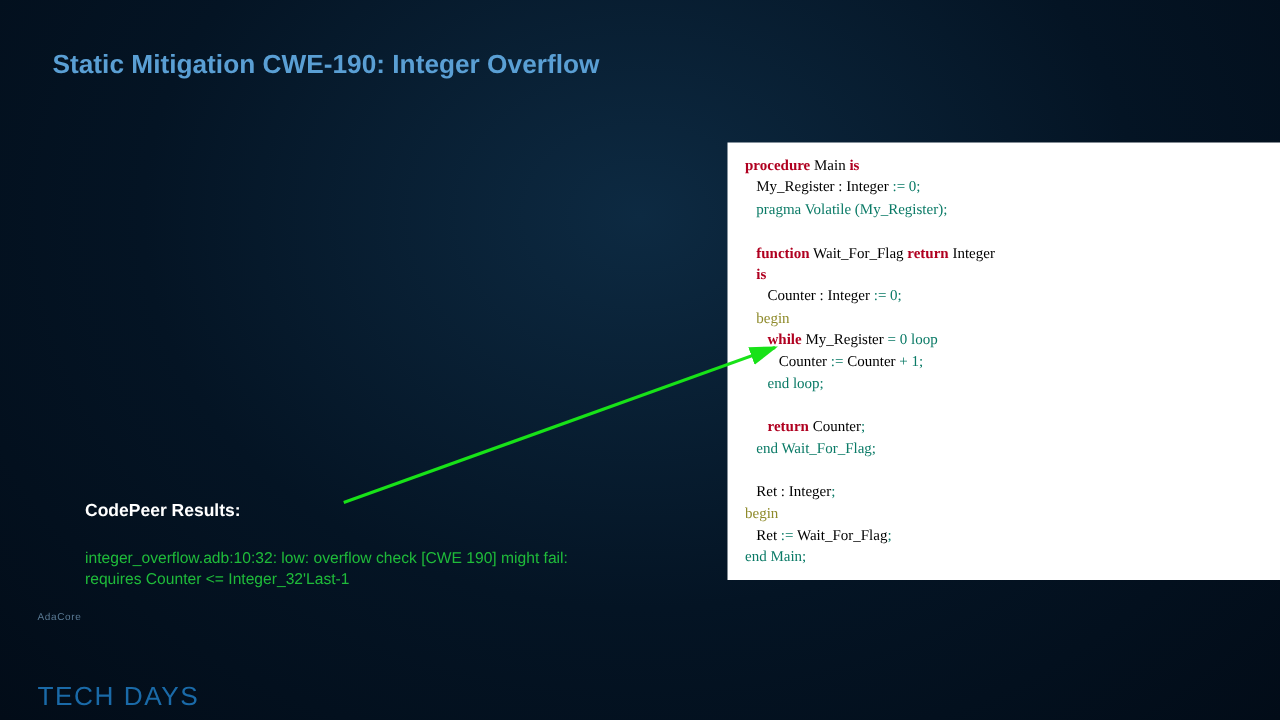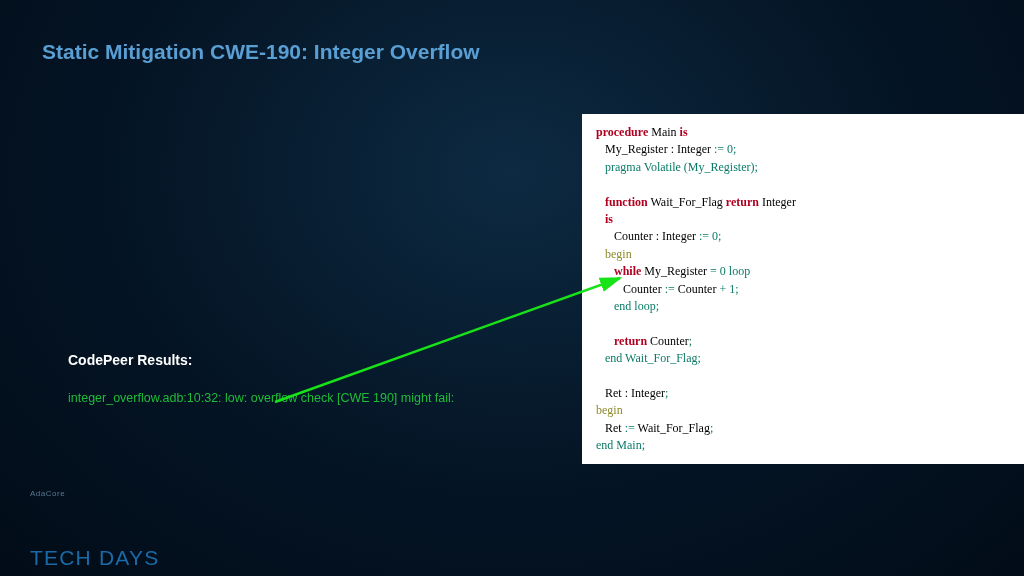--- a/index.html
+++ b/index.html
@@ -20,20 +20,21 @@
   .results-block {
     position: absolute;
     left: 68px; top: 352px;
     width: 520px;
   }
   .results-heading {
     color: #fff;
     font-weight: 700;
     font-size: 14px;
     margin-bottom: 22px;
+    margin-top: 48px;
   }
   .results-msg {
     color: #1fbb3a;
     font-size: 12.5px;
     line-height: 1.35;
   }
   .code-box {
     position: absolute;
     top: 114px; left: 582px;
     width: 462px; height: 350px;
@@ -75,20 +76,21 @@
 </style>
 </head>
 <body>
 
 <div class="title">Static Mitigation CWE-190: Integer Overflow</div>
 
 <div class="results-block">
   <div class="results-heading">CodePeer Results:</div>
   <div class="results-msg">
     <span>integer_overflow.adb:10:32: low: overflow check [CWE 190] might fail:</span><br>
+    <span>requires Counter &lt;= Integer_32'Last-1</span>
   </div>
 </div>
 
 <div class="code-box"><span class="kw">procedure</span><span class="nm"> Main </span><span class="kw">is</span>
 <span class="nm">   My_Register </span><span class="nm">: Integer </span><span class="op">:= </span><span class="num">0</span><span class="op">;</span>
 <span class="prag">   pragma Volatile (My_Register);</span>
 
 <span class="kw">   function</span><span class="nm"> Wait_For_Flag </span><span class="kw">return</span><span class="nm"> Integer</span>
 <span class="kw">   is</span>
 <span class="nm">      Counter </span><span class="nm">: Integer </span><span class="op">:= </span><span class="num">0</span><span class="op">;</span>

